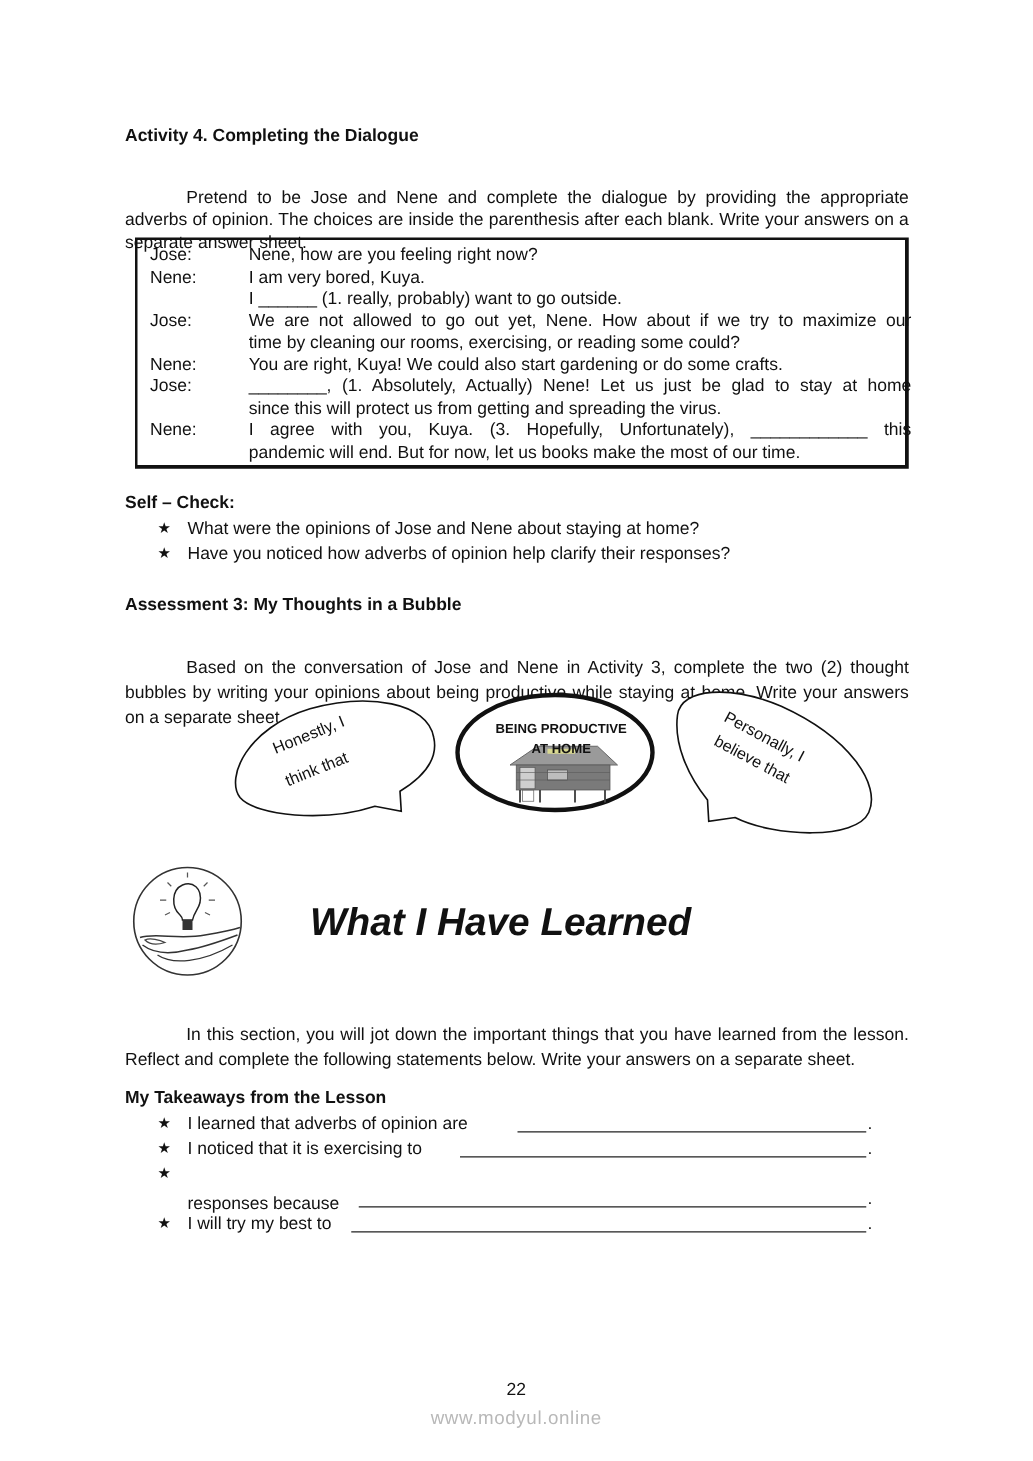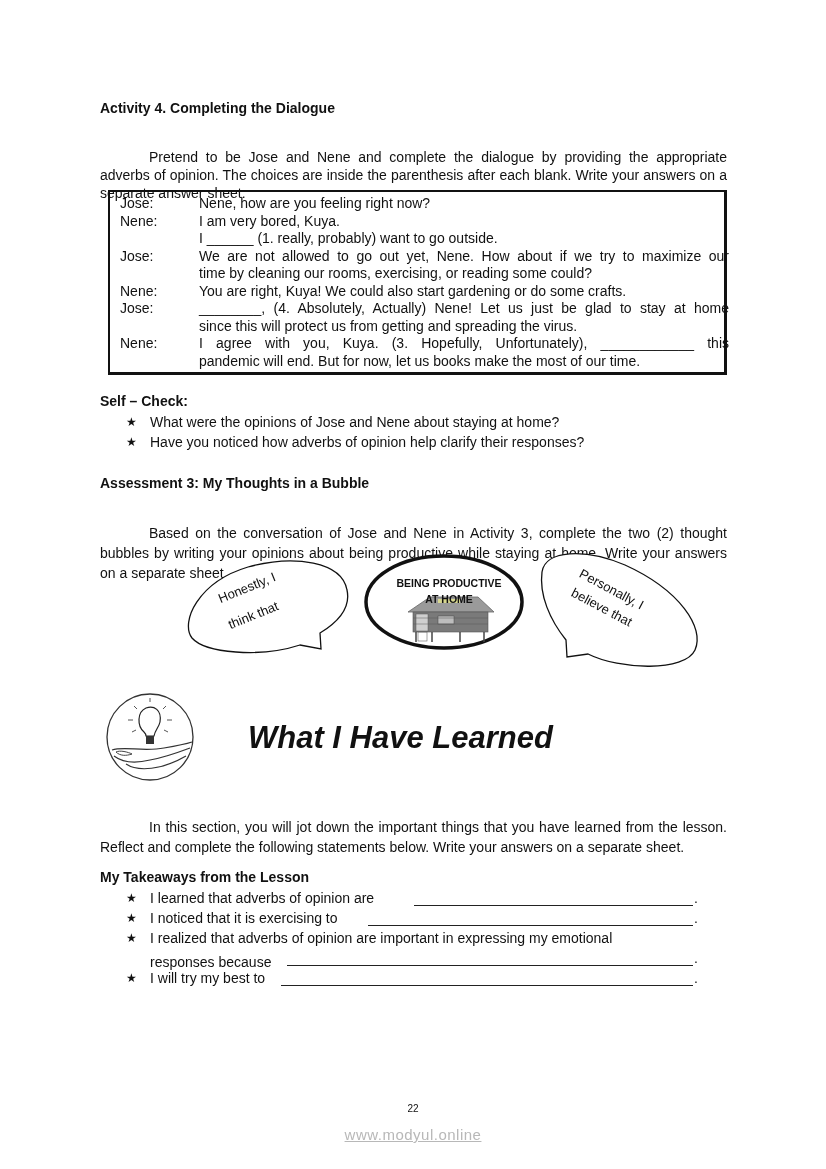--- a/index.html
+++ b/index.html
@@ -10,21 +10,21 @@
   .p { font-size: 14px; line-height: 18px; text-align: justify; }
   .indent { text-indent: 49px; margin-top: 28px; }
   .dlg { position: absolute; left: 108px; top: 190px; width: 614px; height: 180px;
          border: 2px solid #111; border-right-width: 3px; border-bottom-width: 3px; }
   .row { position: absolute; left: 10px; font-size: 14px; line-height: 17.6px; }
   .spk { position: absolute; left: 0; width: 70px; }
   .txt { position: absolute; left: 79px; width: 530px; text-align: justify; }
   .star { position: absolute; font-size: 12px; }
   .bubble-text { position: absolute; font-size: 13px; line-height: 16px; color: #111; white-space: nowrap; }
   .title-big { font-weight: bold; font-style: italic; font-size: 31px; }
-  .footer-num { font-size: 10px; }
+  .footer-num { font-size: 14px; }
   .watermark { font-size: 15px; color: #b8b8b8; letter-spacing: 0.5px; }
 </style>
 </head>
 <body>
 
 <div class="abs h" style="left:100px; top:100px;">Activity 4. Completing the Dialogue</div>
 <div class="abs p indent" style="left:100px; top:120px; width:627px;">Pretend to be Jose and Nene and complete the dialogue by providing the appropriate adverbs of opinion. The choices are inside the parenthesis after each blank. Write your answers on a separate answer sheet.</div>
 
 <div class="dlg">
   <div class="row" style="top:3px; width:604px;">
@@ -44,21 +44,21 @@
   </div>
   <div class="row" style="top:73px; width:604px;">
     <span class="txt">time by cleaning our rooms, exercising, or reading some could?</span>
   </div>
   <div class="row" style="top:91px; width:604px;">
     <span class="spk">Nene:</span>
     <span class="txt">You are right, Kuya! We could also start gardening or do some crafts.</span>
   </div>
   <div class="row" style="top:108px; width:604px;">
     <span class="spk">Jose:</span>
-    <span class="txt" style="text-align-last:justify;">________, (4. Absolutely, Actually) Nene! Let us just be glad to stay at home</span>
+    <span class="txt" style="text-align-last:justify;">________, (1. Absolutely, Actually) Nene! Let us just be glad to stay at home</span>
   </div>
   <div class="row" style="top:126px; width:604px;">
     <span class="txt">since this will protect us from getting and spreading the virus.</span>
   </div>
   <div class="row" style="top:143px; width:604px;">
     <span class="spk">Nene:</span>
     <span class="txt" style="text-align-last:justify; word-spacing:3px;">I agree with you, Kuya. (3. Hopefully, Unfortunately), ____________ this</span>
   </div>
   <div class="row" style="top:161px; width:604px;">
     <span class="txt">pandemic will end. But for now, let us books make the most of our time.</span>
@@ -146,27 +146,26 @@
 
 <div class="abs" style="left:126px; top:910px; width:600px; height:18px;">
   <span class="star" style="left:0; top:1px;">★</span>
   <span style="position:absolute; left:24px; white-space:nowrap;">I noticed that it is exercising to</span>
   <span class="abs" style="left:242px; top:1px; width:325px; height:14px; border-bottom:1.4px solid #222;"></span>
   <span class="abs" style="left:568px; top:0;">.</span>
 </div>
 
 <div class="abs" style="left:126px; top:930px; width:600px; height:40px;">
   <span class="star" style="left:0; top:1px;">★</span>
-  <span style="position:absolute; left:24px; white-space:nowrap;">I realized that adverbs of opinion are important in expressing my emotional</span>
   <span style="position:absolute; left:24px; top:24px; white-space:nowrap;">responses because</span>
   <span class="abs" style="left:161px; top:21px; width:406px; height:14px; border-bottom:1.4px solid #222;"></span>
   <span class="abs" style="left:568px; top:20px;">.</span>
 </div>
 
 <div class="abs" style="left:126px; top:970px; width:600px; height:18px;">
   <span class="star" style="left:0; top:1px;">★</span>
   <span style="position:absolute; left:24px; white-space:nowrap;">I will try my best to</span>
   <span class="abs" style="left:155px; top:1px; width:412px; height:14px; border-bottom:1.4px solid #222;"></span>
   <span class="abs" style="left:568px; top:0;">.</span>
 </div>
 
 <div class="abs footer-num" style="left:0; width:826px; top:1103px; text-align:center;">22</div>
-<div class="abs watermark" style="left:0; width:826px; top:1126px; text-align:center;text-decoration:underline;">www.modyul.online</div>
+<div class="abs watermark" style="left:0; width:826px; top:1126px; text-align:center;">www.modyul.online</div>
 
 </body></html>

